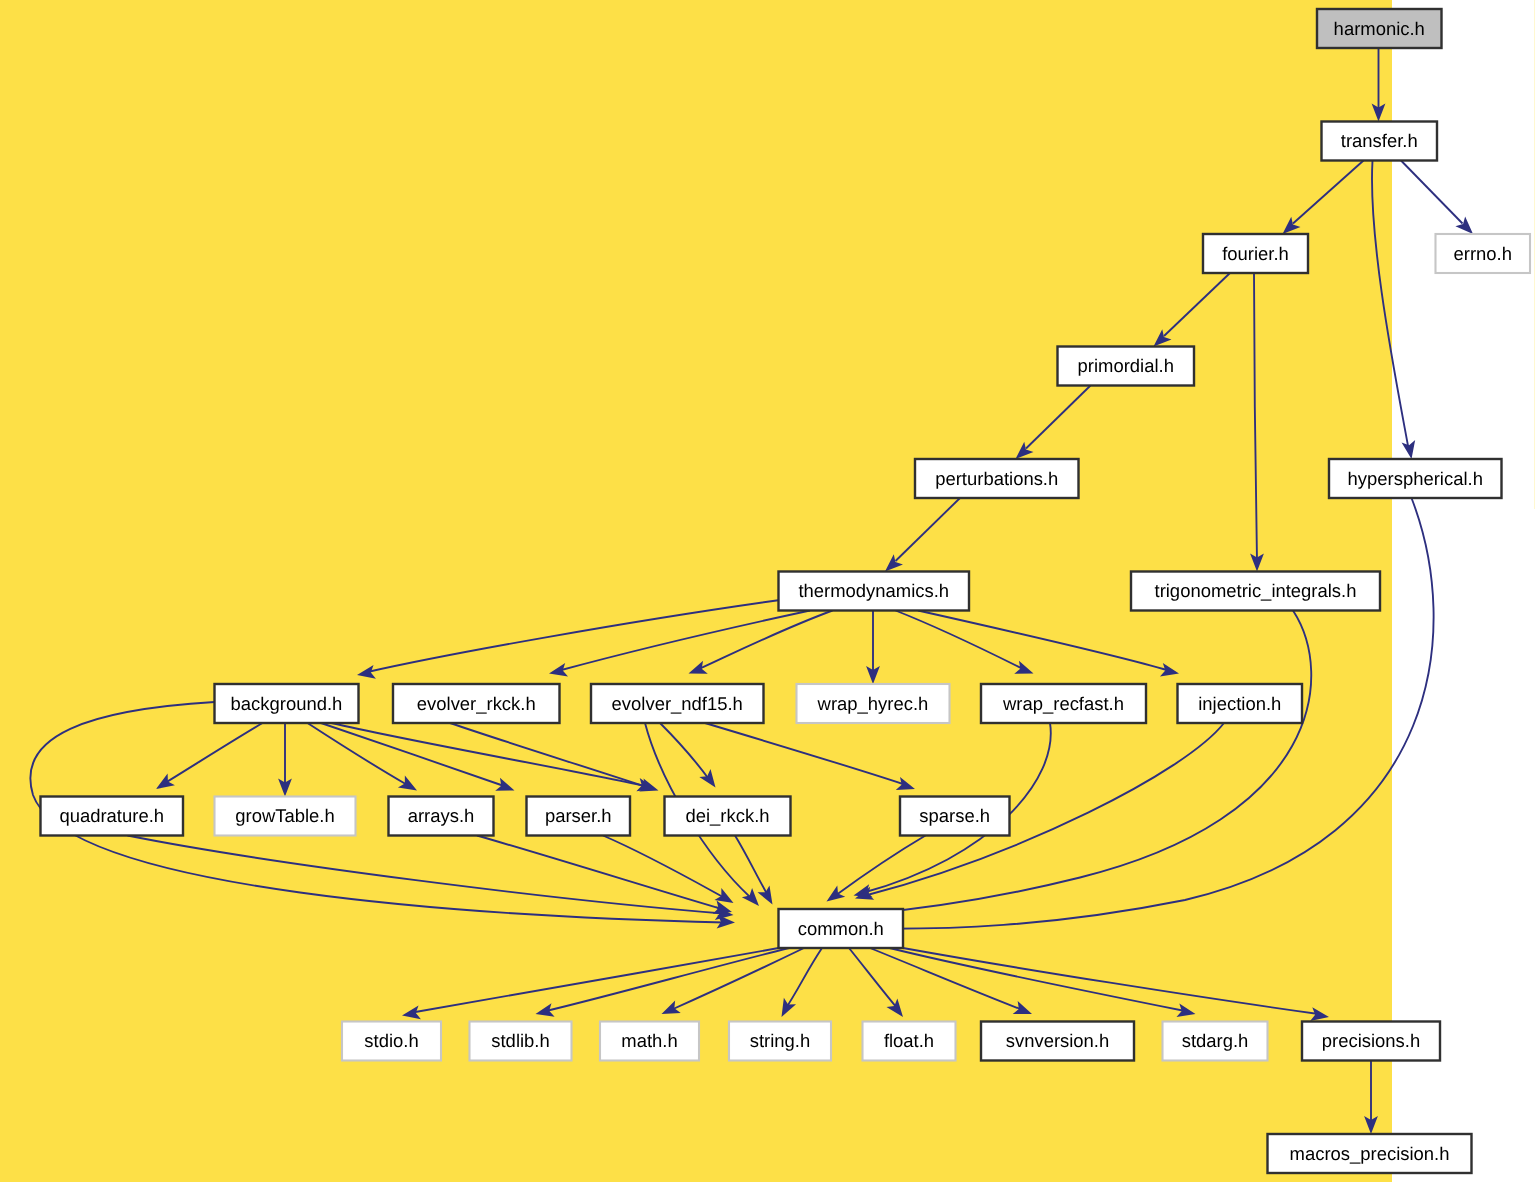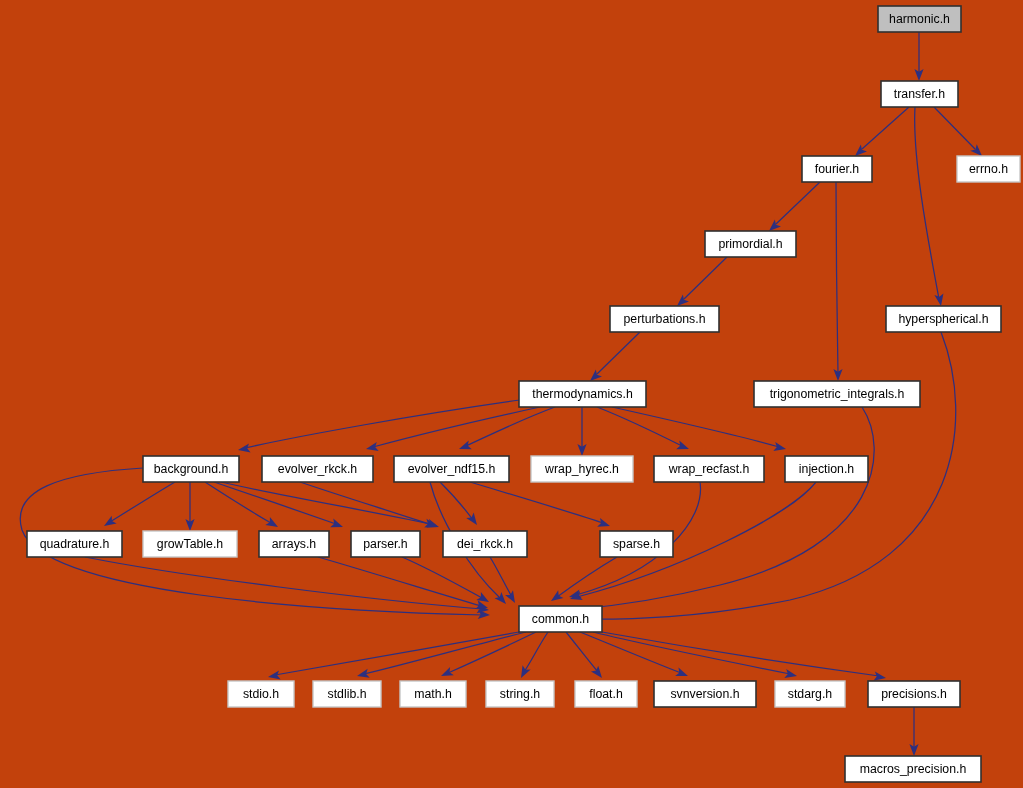--- a/index.html
+++ b/index.html
@@ -2,23 +2,23 @@
 <html><head>
 <meta charset="utf-8">
 <style>
   html, body {
     margin: 0;
     padding: 0;
     background: #ffffff;
   }
   #graph-root {
     position: relative;
-    width: 1023px;
+    width: 928px;
     height: 788px;
-    background: #c2410c;
+    background: #fde047;
     font-family: "Liberation Sans", sans-serif;
   }
   svg#graph-canvas {
     position: absolute;
     left: 0;
     top: 0;
     width: 1023px;
     height: 788px;
     overflow: visible;
   }

